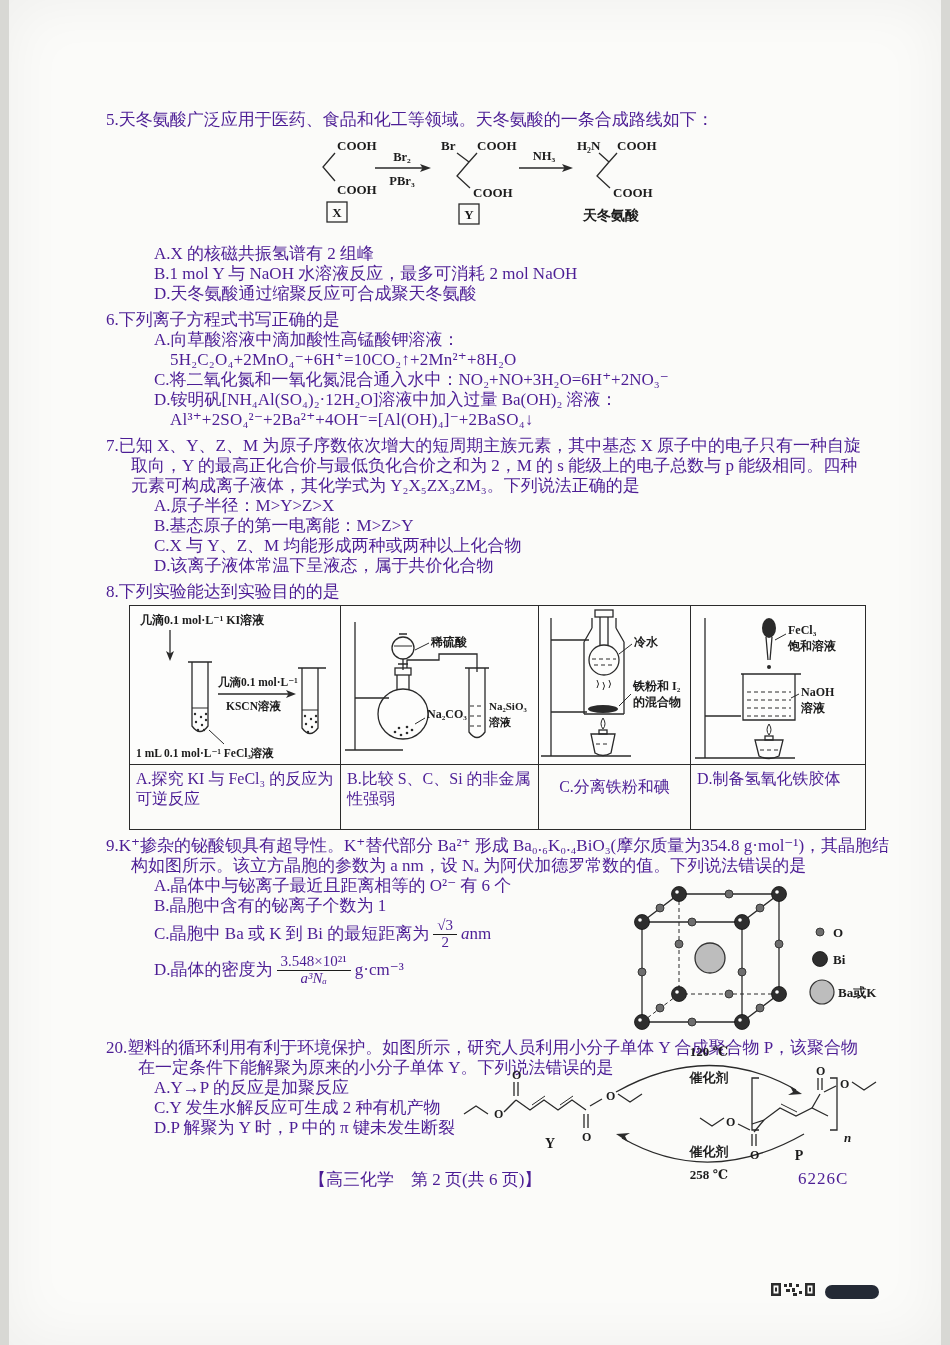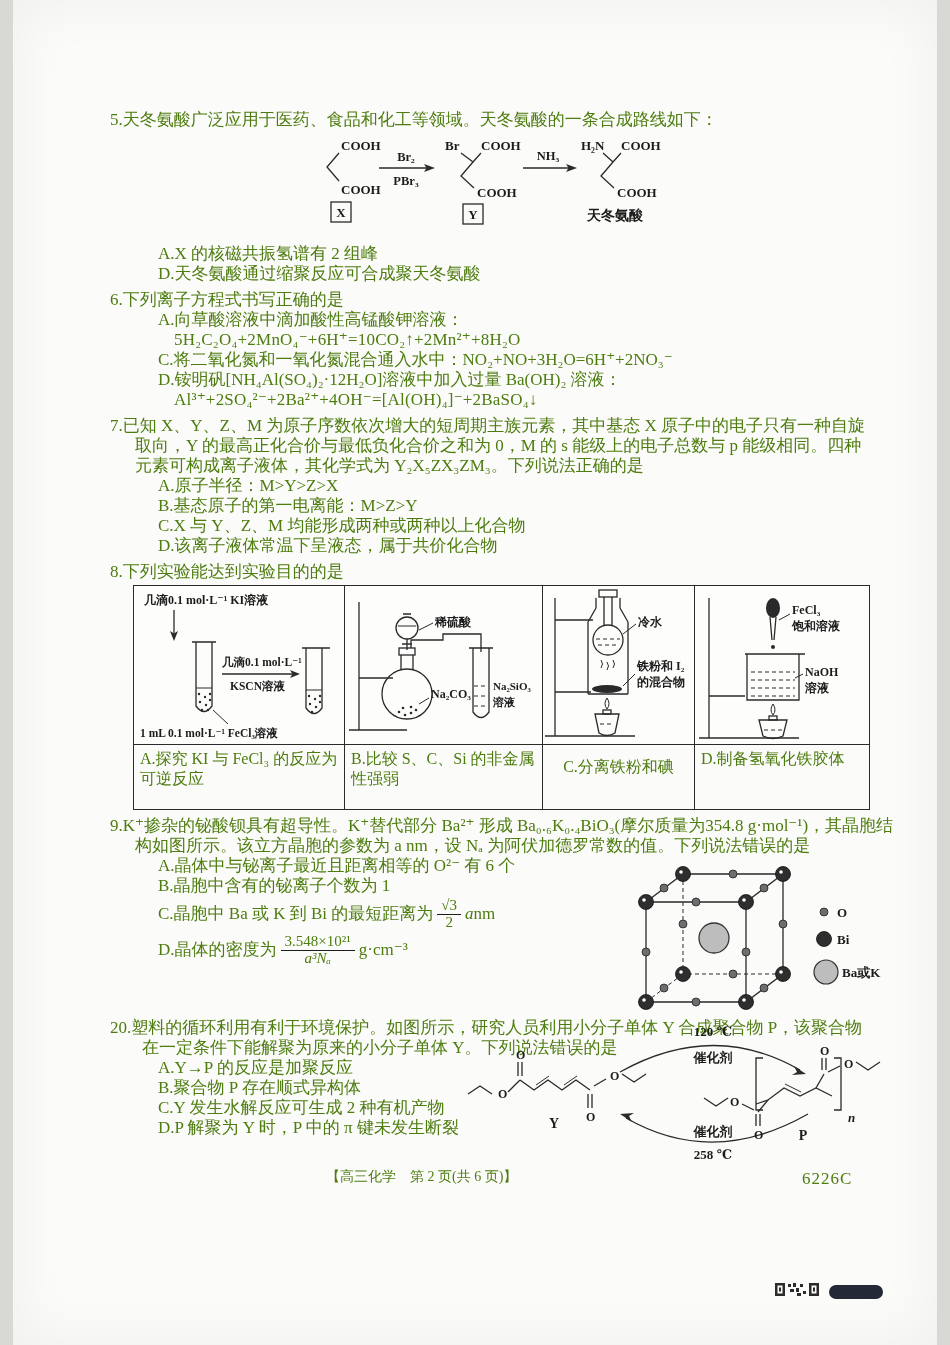--- a/index.html
+++ b/index.html
@@ -1,18 +1,18 @@
 <!DOCTYPE html>
 <html><head>
 <meta charset="utf-8">
 <style>
   html,body{margin:0;padding:0;background:#d8d8d4;}
   .page{position:relative;width:924px;height:1345px;margin:0 auto;background:#fbfbf9;
-        font-family:"Liberation Serif","DejaVu Serif",serif;color:#4d7c0f;overflow:hidden;
-        box-shadow:inset 0 0 60px rgba(0,0,0,.05);}
+        font-family:"Liberation Serif","DejaVu Serif",serif;color:#4c1d95;overflow:hidden;
+        box-shadow:inset 0 0 60px rgba(0,0,0,.05);padding-left:8px;}
   .content{position:absolute;left:97px;top:110px;width:762px;font-size:17px;line-height:20px;}
   section{margin:0 0 6px 0;position:relative;}
   .stem{padding-left:25px;text-indent:-25px;}
   .lead{margin-left:33px;}
   .opt{margin-left:48px;}
   .eq{margin-left:64px;letter-spacing:.2px;}
   .opt-frac{margin-left:48px;display:flex;align-items:center;min-height:36px;}
   .frac{display:inline-flex;flex-direction:column;text-align:center;margin:0 4px;line-height:1.05;}
   .frac .top{display:block;border-bottom:1.4px solid #1c1c1c;padding:0 4px;font-size:15px;}
   .frac .bot{display:block;padding:0 4px;font-size:15px;}
@@ -31,21 +31,21 @@
   svg text{fill:#1c1c1c;font-family:"Liberation Serif","DejaVu Serif",serif;}
   .ln{stroke:#2a2a2a;stroke-width:1.3;fill:none;}
   .lnthin{stroke:#2a2a2a;stroke-width:1;fill:none;}
   .dsh{stroke:#2a2a2a;stroke-width:1;fill:none;stroke-dasharray:4,3;}
   .filldark{fill:#2a2a2a;stroke:none;}
   
   .crystal{position:absolute;left:518px;top:44px;width:258px;height:150px;}
   
   .scheme10{position:absolute;left:348px;top:4px;width:430px;height:140px;}
   
-  .footer-left{position:absolute;left:313px;top:1168px;font-size:14px;}
+  .footer-left{position:absolute;left:300px;top:1168px;font-size:17px;}
   .footer-right{position:absolute;left:789px;top:1169px;font-size:17px;letter-spacing:1px;}
   .qr{position:absolute;left:762px;top:1283px;}
   .blob{position:absolute;left:816px;top:1285px;width:54px;height:14px;background:#242a35;border-radius:7px;}
 </style>
 </head>
 <body>
 
 <div class="page">
   <div class="content">
 
@@ -77,34 +77,35 @@
           <text x="233" y="26" font-size="12.5" font-weight="bold" text-anchor="middle">NH₃</text>
 
           <text x="266" y="16" font-size="13" font-weight="bold">H₂N</text>
           <text x="306" y="16" font-size="13" font-weight="bold">COOH</text>
           <path class="ln" d="M288,19 L298,28 M306,19 L298,28 M298,28 L286,42 L299,54"></path>
           <text x="302" y="63" font-size="13" font-weight="bold">COOH</text>
           <text x="300" y="86" font-size="14" font-weight="bold" text-anchor="middle">天冬氨酸</text>
         </svg>
       </div>
       <div class="opt">A.X 的核磁共振氢谱有 2 组峰</div>
+      <div class="opt">B.1 mol Y 与 NaOH 水溶液反应，最多可消耗 2 mol NaOH</div>
       <div class="opt">D.天冬氨酸通过缩聚反应可合成聚天冬氨酸</div>
     </section>
 
     <section>
       <div class="stem">6.下列离子方程式书写正确的是</div>
       <div class="opt">A.向草酸溶液中滴加酸性高锰酸钾溶液：</div>
       <div class="eq">5H₂C₂O₄+2MnO₄⁻+6H⁺=10CO₂↑+2Mn²⁺+8H₂O</div>
       <div class="opt">C.将二氧化氮和一氧化氮混合通入水中：NO₂+NO+3H₂O=6H⁺+2NO₃⁻</div>
       <div class="opt">D.铵明矾[NH₄Al(SO₄)₂·12H₂O]溶液中加入过量 Ba(OH)₂ 溶液：</div>
       <div class="eq">Al³⁺+2SO₄²⁻+2Ba²⁺+4OH⁻=[Al(OH)₄]⁻+2BaSO₄↓</div>
     </section>
 
     <section>
-      <div class="stem">7.已知 X、Y、Z、M 为原子序数依次增大的短周期主族元素，其中基态 X 原子中的电子只有一种自旋取向，Y 的最高正化合价与最低负化合价之和为 0，M 的 s 能级上的电子总数与 p 能级相同。四种元素可构成离子液体，其化学式为 Y₂X₅ZX₃ZM₃。下列说法正确的是</div>
+      <div class="stem">7.已知 X、Y、Z、M 为原子序数依次增大的短周期主族元素，其中基态 X 原子中的电子只有一种自旋取向，Y 的最高正化合价与最低负化合价之和为 2，M 的 s 能级上的电子总数与 p 能级相同。四种元素可构成离子液体，其化学式为 Y₂X₅ZX₃ZM₃。下列说法正确的是</div>
       <div class="opt">A.原子半径：M&gt;Y&gt;Z&gt;X</div>
       <div class="opt">B.基态原子的第一电离能：M&gt;Z&gt;Y</div>
       <div class="opt">C.X 与 Y、Z、M 均能形成两种或两种以上化合物</div>
       <div class="opt">D.该离子液体常温下呈液态，属于共价化合物</div>
     </section>
 
     <section>
       <div class="stem">8.下列实验能达到实验目的的是</div>
       <div class="q8table">
 
@@ -311,21 +312,20 @@
           <text x="209" y="84" font-size="13" font-weight="bold">Bi</text>
           <circle cx="198" cy="112" r="12" fill="#bdbdbd" stroke="#333" stroke-width="1.2"></circle>
           <text x="214" y="117" font-size="13" font-weight="bold">Ba或K</text>
         </svg>
       </div>
     </section>
 
     <section style="min-height:160px;">
       <div class="stem" style="padding-left:32px;text-indent:-32px;">20.塑料的循环利用有利于环境保护。如图所示，研究人员利用小分子单体 Y 合成聚合物 P，该聚合物在一定条件下能解聚为原来的小分子单体 Y。下列说法错误的是</div>
       <div class="opt">A.Y→P 的反应是加聚反应</div>
-      <div class="opt">B.聚合物 P 存在顺式异构体</div>
       <div class="opt">C.Y 发生水解反应可生成 2 种有机产物</div>
       <div class="opt">D.P 解聚为 Y 时，P 中的 π 键未发生断裂</div>
 
       <div class="scheme10">
         <svg width="430" height="140" viewBox="0 0 430 140">
 
           <path class="ln" d="M10,72 L22,64 L34,72"></path>
           <text x="40" y="76" font-size="12" font-weight="bold">O</text>
           <path class="ln" d="M50,70 L62,58"></path>
           <path class="ln" d="M60,54 V40 M64,54 V40"></path>

